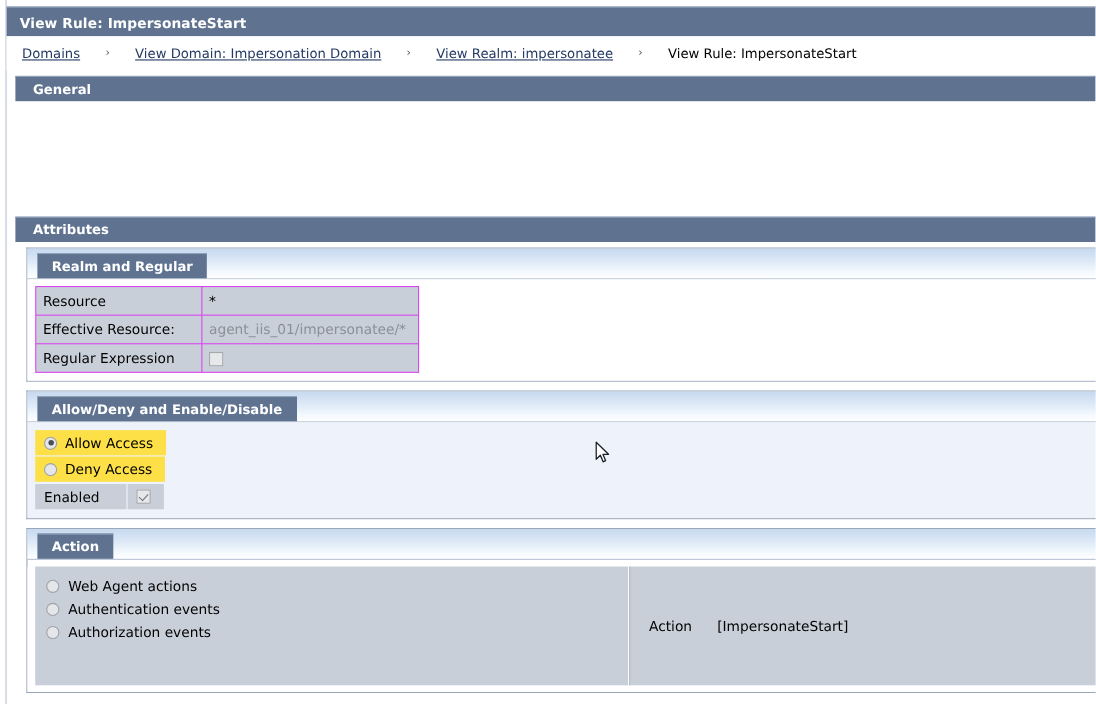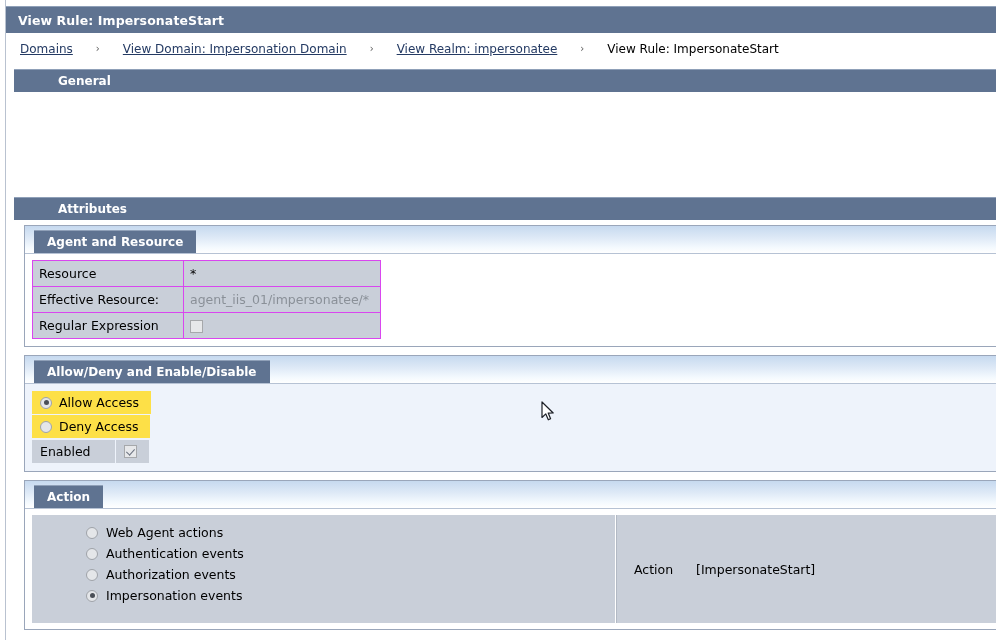--- a/index.html
+++ b/index.html
@@ -84,21 +84,20 @@
     display: flex;
     align-items: center;
     border-top: 1px solid #8fa0b8;
     box-sizing: border-box;
   }
   .section-bar .section-title {
     color: #ffffff;
     font-weight: bold;
     font-size: 12px;
     padding-left: 16px;
-    margin-left: 28px;
   }
 
   
   #general-section {
     position: absolute;
     left: 14px;
     top: 69px;
     width: 982px;
   }
   #general-body {
@@ -285,21 +284,20 @@
   }
 
   
   .action-body {
     background: #c9cfd9;
     display: flex;
     margin: 6px 0 0 7px;
     width: 965px;
     min-height: 108px;
     box-sizing: border-box;
-    padding-left: 44px;
   }
   .action-left {
     width: 540px;
     padding: 10px 0 6px 10px;
     box-sizing: border-box;
     border-right: 1px solid #ffffff;
   }
   .action-opt {
     display: flex;
     align-items: center;
@@ -359,21 +357,21 @@
   </div>
 </div>
 
 <div id="attributes-section">
   <div class="section-bar">
     <span class="section-title">Attributes</span>
   </div>
 
   <div class="panel">
     <div class="tab-strip">
-      <div class="tab">Agent and Resource</div>
+      <div class="tab">Realm and Regular</div>
     </div>
     <div class="panel-body">
       <table class="field-table">
         <tbody>
             <tr>
           <td class="fname">Resource</td>
           <td class="fval">*</td>
         </tr>
         <tr>
           <td class="fname">Effective Resource:</td>
@@ -428,24 +426,20 @@
             <span>Web Agent actions</span>
           </div>
           <div class="action-opt">
             <span class="radio"></span>
             <span>Authentication events</span>
           </div>
           <div class="action-opt">
             <span class="radio"></span>
             <span>Authorization events</span>
           </div>
-          <div class="action-opt">
-            <span class="radio selected"></span>
-            <span>Impersonation events</span>
-          </div>
         </div>
         <div class="action-right">
           <span class="ak">Action</span>
           <span class="av">[ImpersonateStart]</span>
         </div>
       </div>
     </div>
   </div>
 </div>
 

